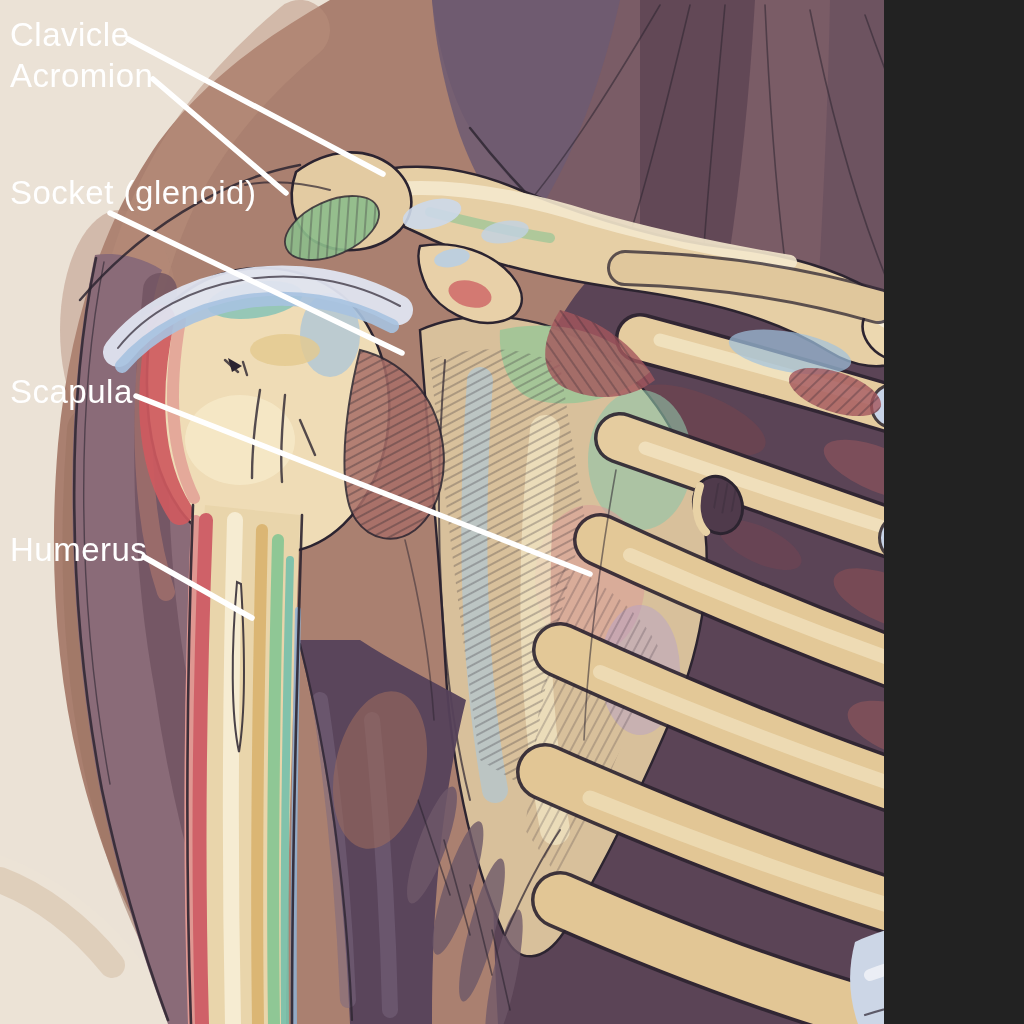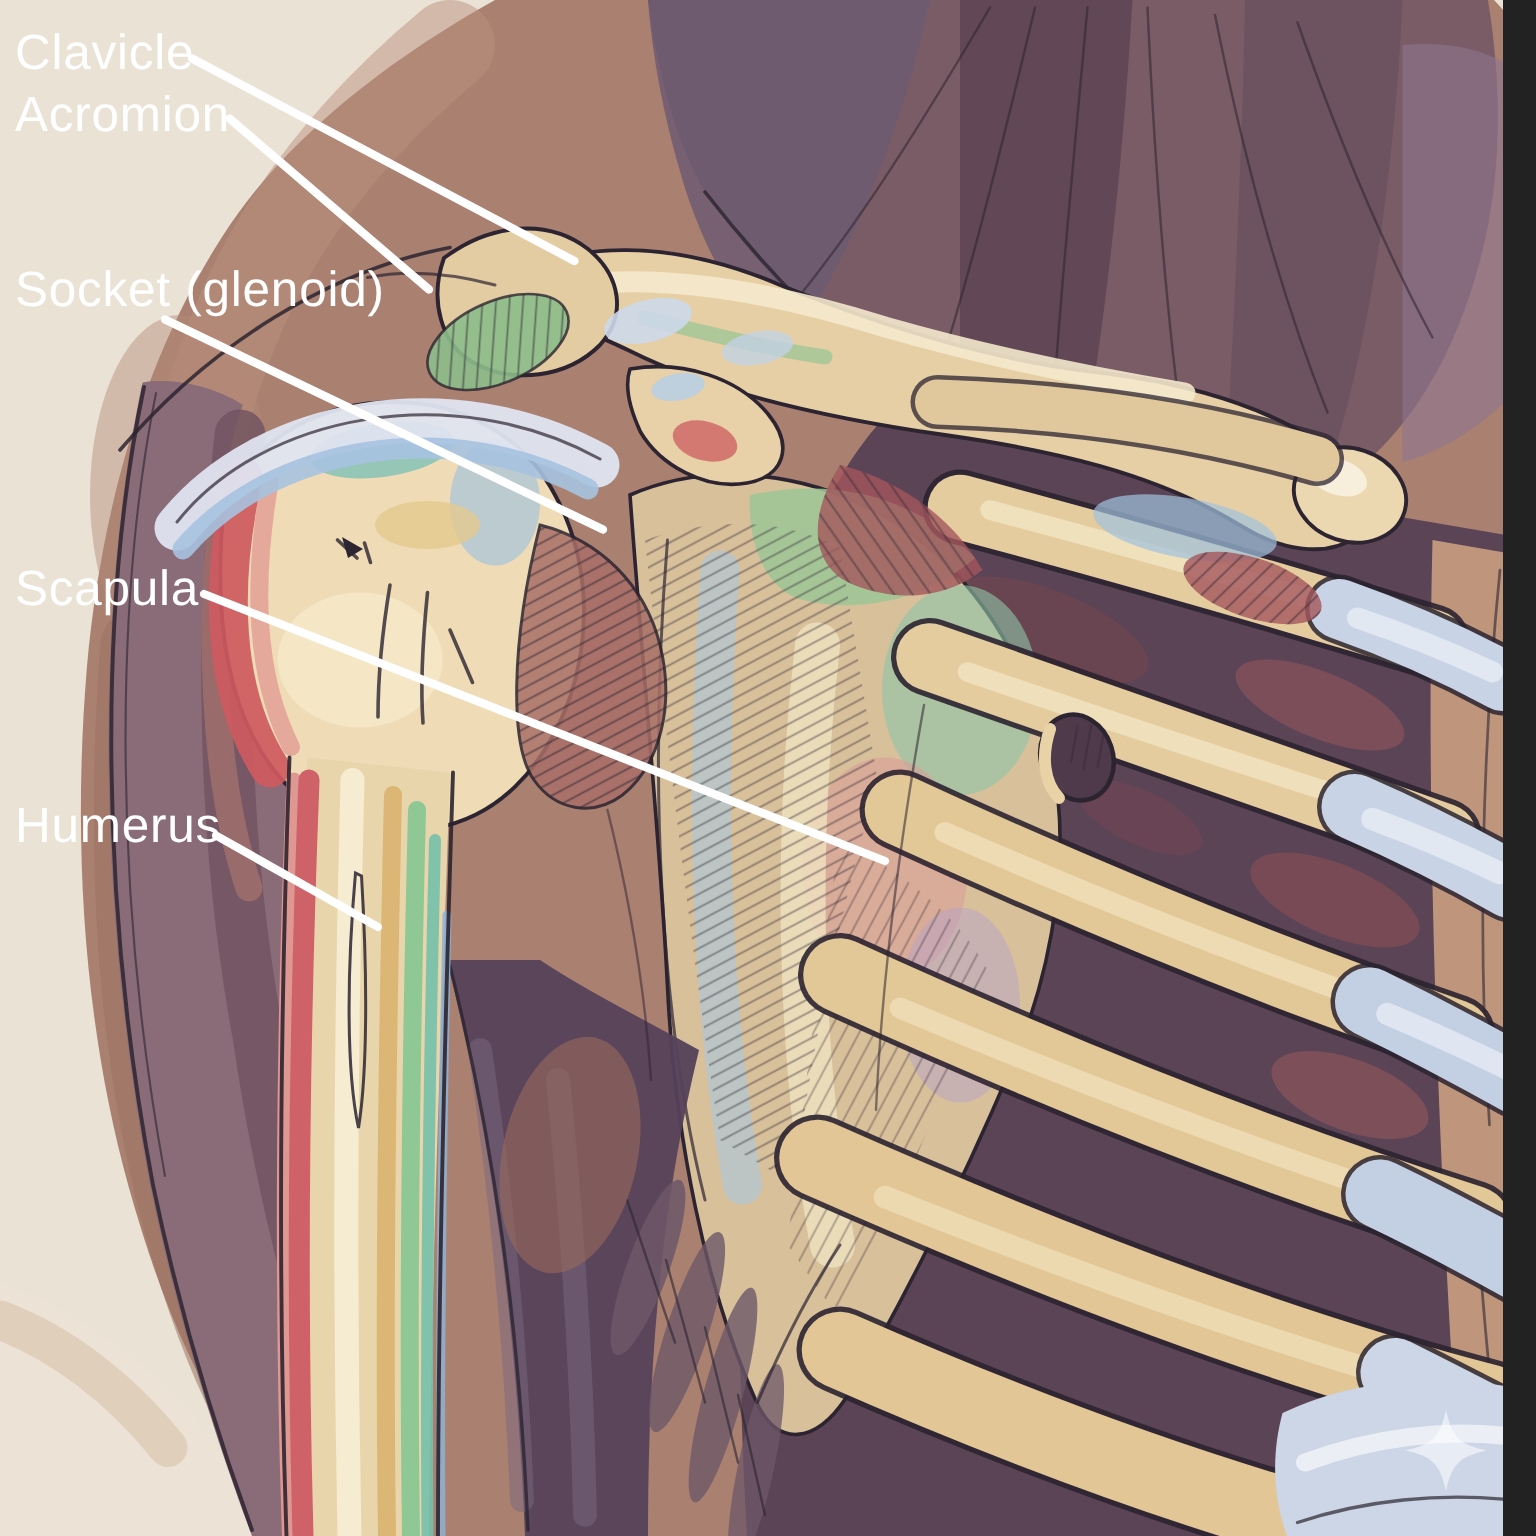--- a/index.html
+++ b/index.html
@@ -1,17 +1,17 @@
 <!DOCTYPE html>
 <html style="--annotation: #ffffff; --paper: #ebe2d6; --skin-wash: #aa8070; --muscle-dark: #5b4456; --muscle-mauve: #8a6b78; --bone-cream: #e8d2a6; --bone-light: #f5ead2; --ink: #2c2430; --accent-red: #ce5a60; --accent-blue: #9fc2de; --accent-pale-blue: #ccd7e8; --accent-green: #8fc795; --accent-teal: #7cc0b4; --accent-lavender: #b7a2c8;"><head>
 <meta charset="utf-8">
 <style>
   html,body{margin:0;padding:0;background:#222;}
   .stage{
-    position:relative;width:1002px;height:1024px;overflow:hidden;
+    position:relative;width:884px;height:1024px;overflow:hidden;
     background:var(--paper,#ebe2d6);
     font-family:"Liberation Sans", sans-serif;
   }
   svg{position:absolute;inset:0;display:block;}
   .leader{stroke:var(--annotation,#ffffff);stroke-width:5.5;stroke-linecap:round;fill:none;}
   .lbl{
     fill:var(--annotation,#ffffff);
     font-family:"Liberation Sans", sans-serif;
     font-size:33px;letter-spacing:0.5px;
   }

